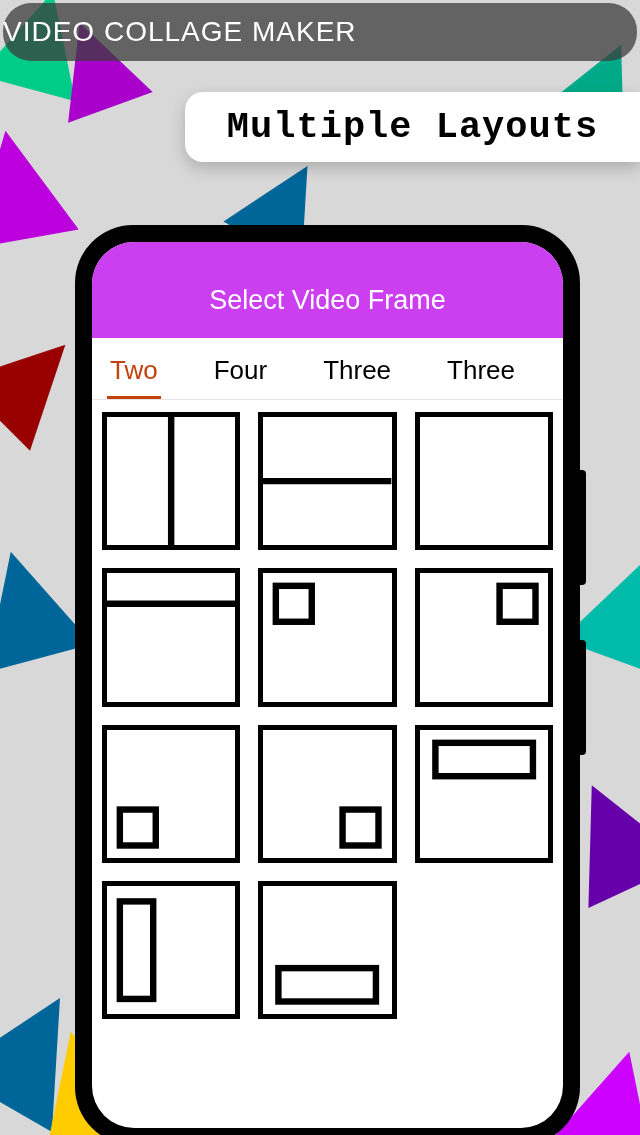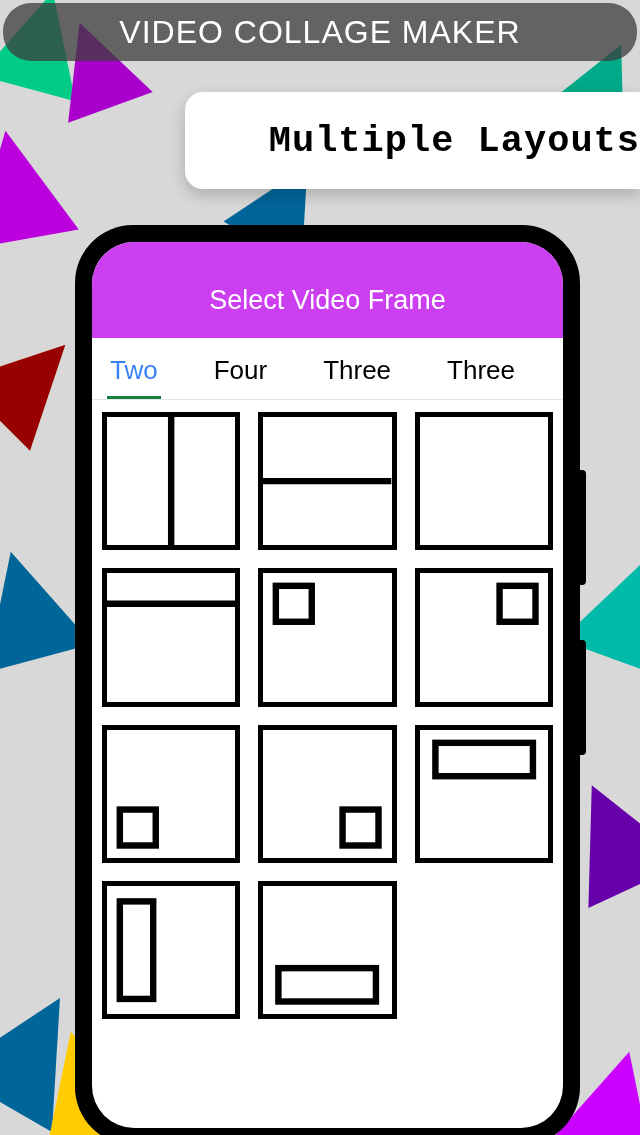--- a/index.html
+++ b/index.html
@@ -41,38 +41,38 @@
     .top-banner {
       position: absolute;
       top: 3px;
       left: 3px;
       right: 3px;
       height: 58px;
       background: rgba(60,60,60,0.75);
       border-radius: 28px;
       display: flex;
       align-items: center;
-      justify-content: center;
+      justify-content: flex-start;
       z-index: 5;
       color: white;
-      font-size: 32px;
+      font-size: 28px;
       letter-spacing: 1px;
       font-weight: 400;
     }
     .callout {
       position: absolute;
       top: 92px;
       left: 185px;
       right: 0;
-      height: 97px;
+      height: 70px;
       background: white;
       border-radius: 18px 0 0 18px;
       display: flex;
       align-items: center;
-      justify-content: flex-end;
+      justify-content: center;
       z-index: 5;
       font-family: "Courier New", monospace;
       font-weight: bold;
       font-size: 37px;
       letter-spacing: 1px;
       box-shadow: 0 6px 16px rgba(0,0,0,0.2);
     }
     .phone {
       position: absolute;
       top: 225px;
@@ -129,22 +129,22 @@
       border-bottom: 1px solid #e5e5e5;
       font-size: 26px;
       overflow: hidden;
     }
     .tab {
       padding: 5px 3px 10px 3px;
       cursor: pointer;
       white-space: nowrap;
     }
     .tab.active {
-      color: #3b82f6;
-      border-bottom: 3px solid #15803d;
+      color: #c2410c;
+      border-bottom: 3px solid #c2410c;
     }
     .grid-area {
       padding: 12px 10px;
       display: grid;
       grid-template-columns: repeat(3, 1fr);
       gap: 18px;
     }
     .layout-опт {
       aspect-ratio: 1;
       border: 5px solid black;

